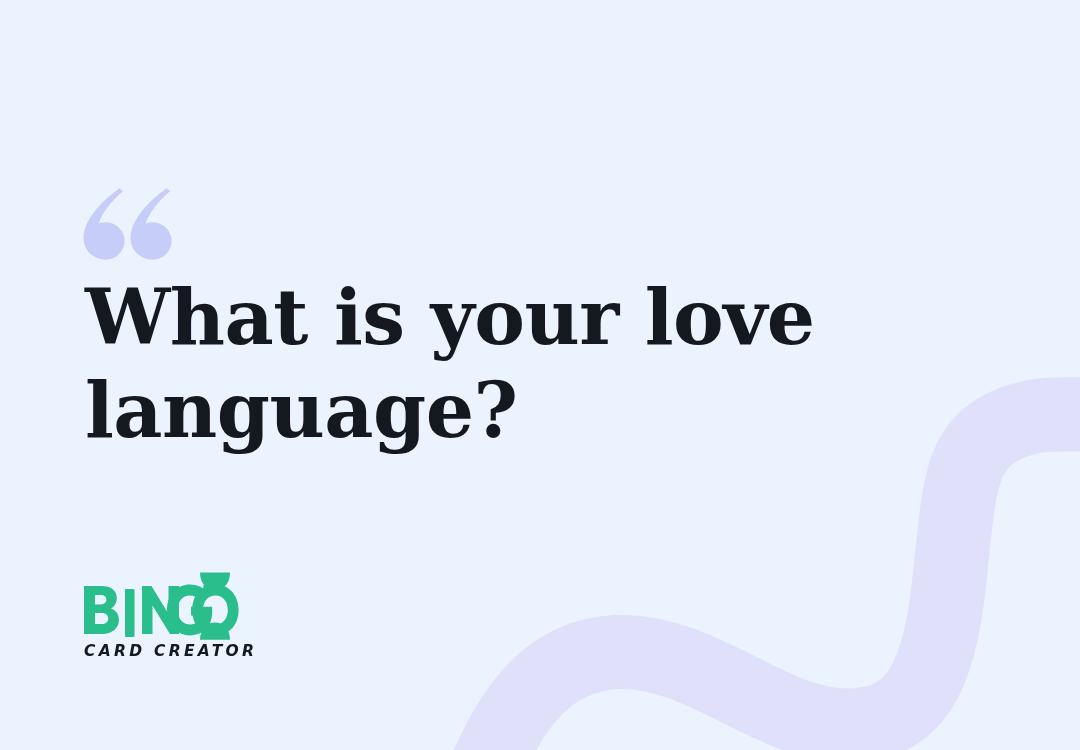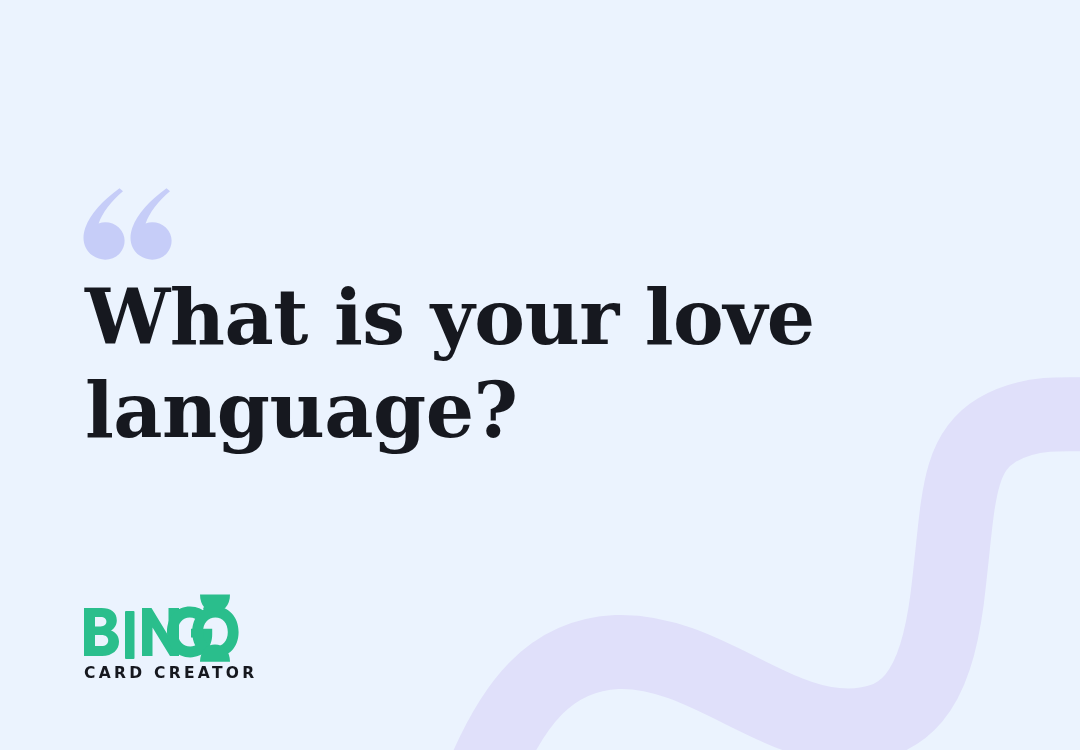--- a/index.html
+++ b/index.html
@@ -55,21 +55,22 @@
     line-height: 1.22;
     letter-spacing: -0.5px;
     color: #16181F;
     -webkit-font-smoothing: antialiased;
   }
 
   
   #logo {
     position: absolute;
     left: 74px;
-    top: 594px;
+    top: 572px;
+    font-style: italic;
   }
 
   #logo-wordmark {
     display: block;
     width: 158px;
     height: 68px;
   }
 
   #logo-tagline {
     display: block;

